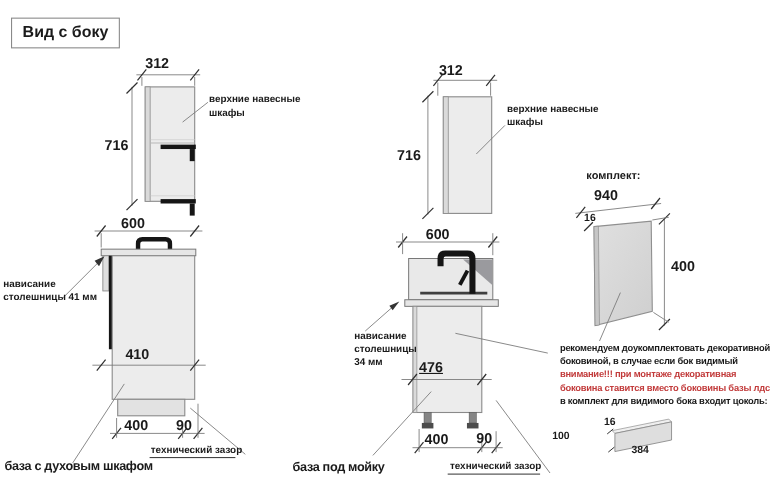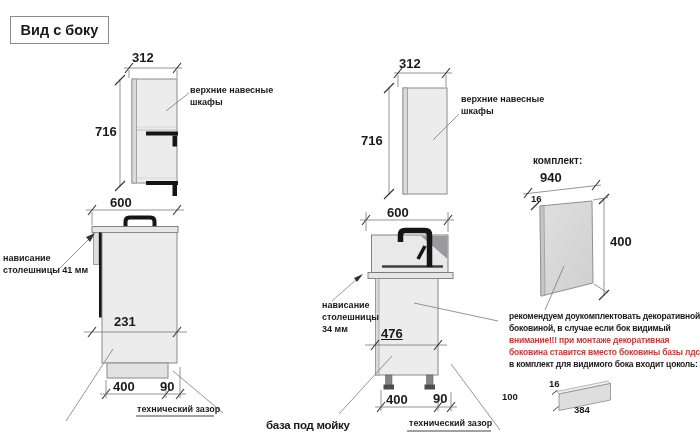--- a/index.html
+++ b/index.html
@@ -189,24 +189,25 @@
   <div class="num" style="left:95px;top:124px;width:28px;">716</div>
   <div class="lbl" style="left:190px;top:84px;">
     <div>верхние навесные</div>
     <div>шкафы</div>
   </div>
   <div class="num" style="left:110px;top:195px;width:42px;">600</div>
   <div class="lbl" style="left:3px;top:252px;">
     <div>нависание</div>
     <div>столешницы 41 мм</div>
   </div>
-  <div class="num" style="left:114px;top:314px;width:42px;">231</div>
+  <div class="num" style="left:114px;top:314px;width:42px;">410</div>
   <div class="num" style="left:113px;top:379px;width:42px;">400</div>
   <div class="num" style="left:160px;top:379px;width:24px;">90</div>
   <div class="lbl" style="left:137px;top:403px;">технический зазор</div>
+  <div class="cap" style="left:4px;top:418px;">база с духовым шкафом</div>
 
   <div class="num" style="left:399px;top:56px;width:42px;">312</div>
   <div class="num" style="left:361px;top:133px;width:28px;">716</div>
   <div class="lbl" style="left:461px;top:93px;">
     <div>верхние навесные</div>
     <div>шкафы</div>
   </div>
   <div class="num" style="left:387px;top:205px;width:42px;">600</div>
   <div class="lbl" style="left:322px;top:299px;">
     <div>нависание</div>

